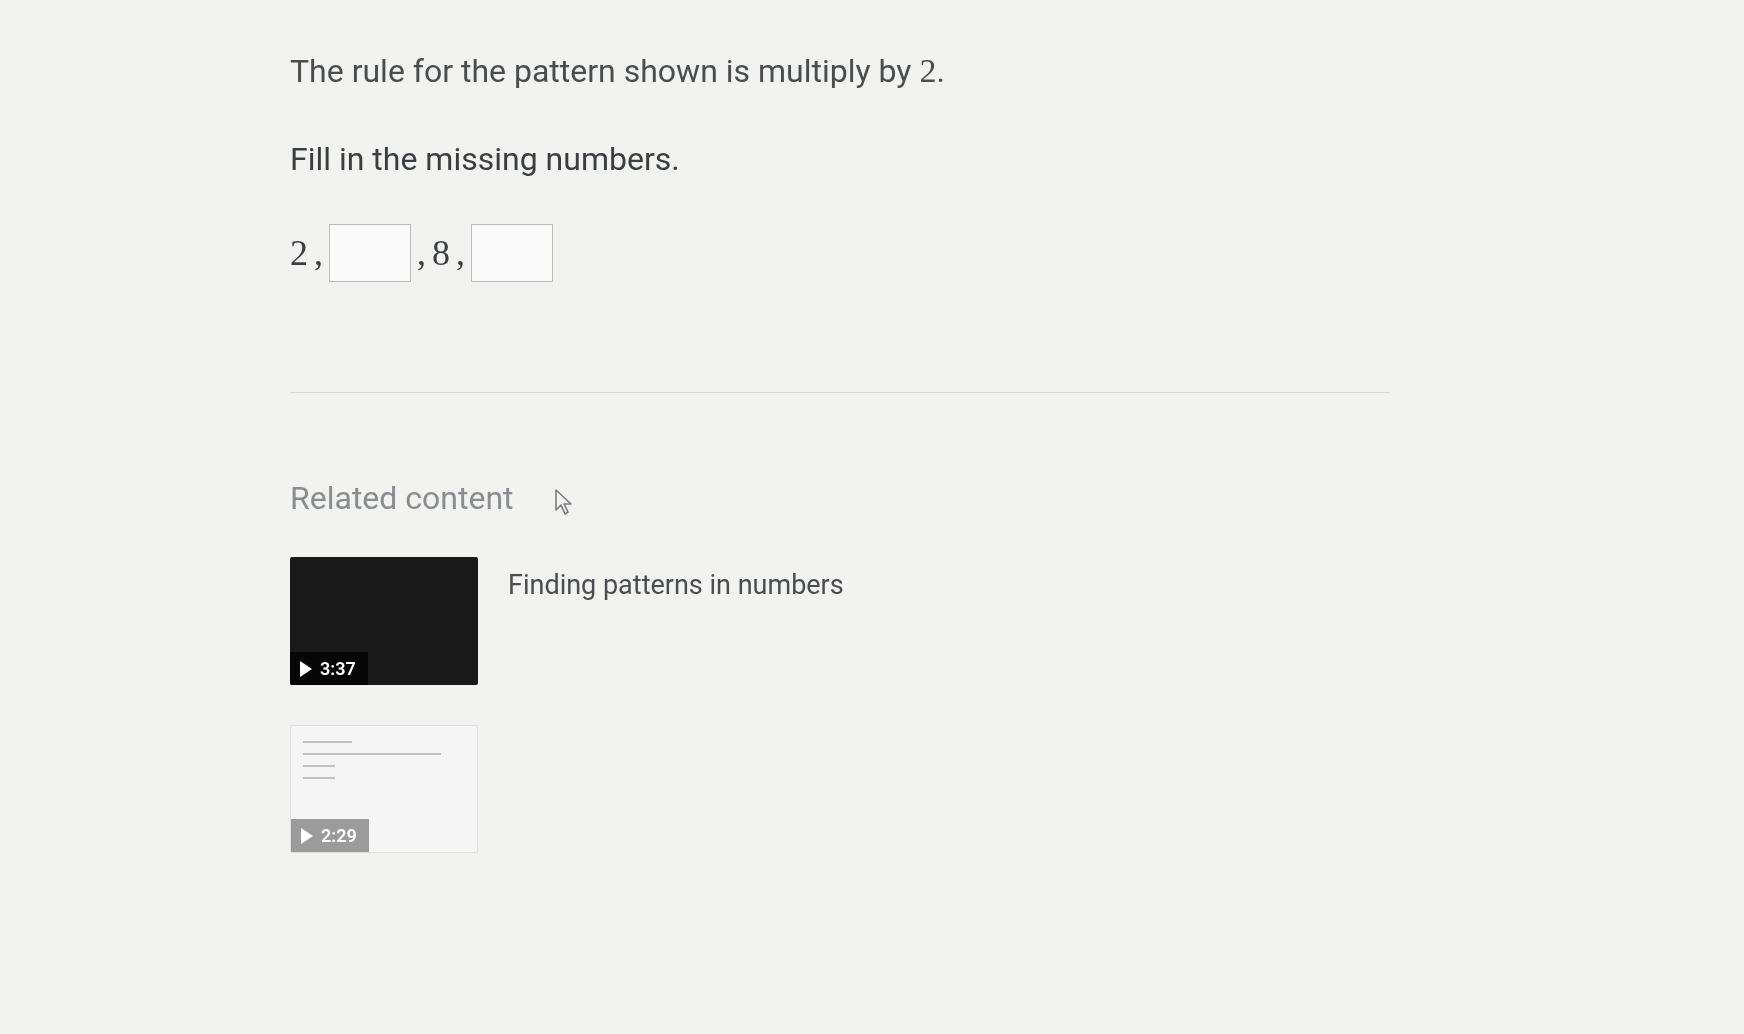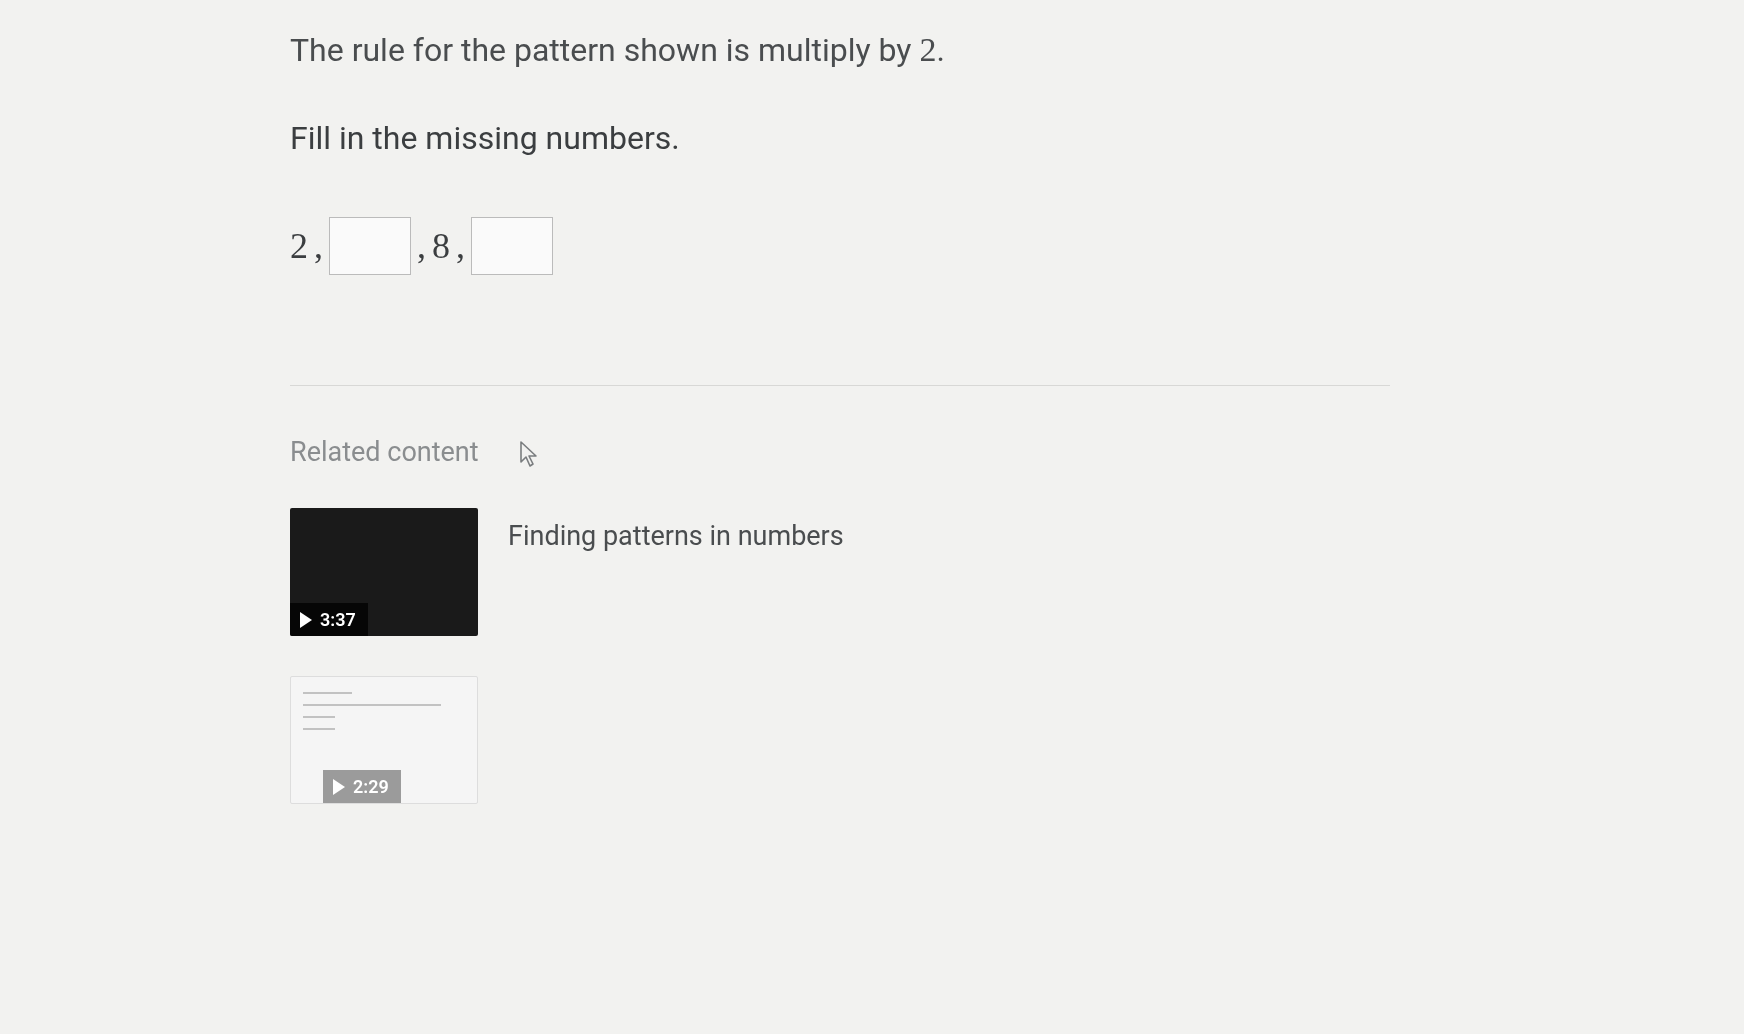--- a/index.html
+++ b/index.html
@@ -9,37 +9,37 @@
     }
     body {
       font-family: -apple-system, BlinkMacSystemFont, "Segoe UI", Roboto, "Helvetica Neue", Arial, sans-serif;
       background: #f2f2f0;
       width: 1744px;
       height: 1034px;
       position: relative;
       color: #3b3e40;
     }
     .content {
-      padding: 31px 0 0 290px;
+      padding: 52px 0 0 290px;
       max-width: 1200px;
     }
     .question-line1 {
       font-size: 32px;
       color: #4a4d4f;
       margin-bottom: 50px;
       font-weight: 400;
     }
     .question-line1 .math-num {
       font-family: Georgia, "Times New Roman", serif;
       font-size: 34px;
     }
     .question-line2 {
       font-size: 32px;
       color: #3b3e40;
-      margin-bottom: 60px;
+      margin-bottom: 46px;
       font-weight: 400;
     }
     .sequence {
       display: flex;
       align-items: center;
       font-family: Georgia, "Times New Roman", serif;
       font-size: 36px;
       color: #3b3e40;
       gap: 6px;
       margin-bottom: 110px;
@@ -53,25 +53,26 @@
       text-align: center;
       font-family: inherit;
     }
     .divider {
       border: none;
       border-top: 1px solid #d8d8d6;
       margin-bottom: 50px;
       width: 1100px;
     }
     .related-heading {
-      font-size: 27px;
+      font-size: 32px;
       color: #8a8d8f;
       font-weight: 400;
       margin-bottom: 40px;
       display: inline-block;
+      margin-top: 36px;
     }
     .cursor-icon {
       display: inline-block;
       vertical-align: middle;
       margin-left: 35px;
     }
     .related-item {
       display: flex;
       align-items: flex-start;
       gap: 30px;
@@ -115,21 +116,20 @@
       color: #fff;
       font-size: 18px;
       font-weight: 600;
       padding: 6px 12px 6px 10px;
       display: flex;
       align-items: center;
       gap: 8px;
     }
     .thumb.light .time-badge {
       background: rgba(80,80,80,0.55);
-      margin-left: 32px;
     }
     .play-triangle {
       width: 0;
       height: 0;
       border-left: 12px solid #fff;
       border-top: 8px solid transparent;
       border-bottom: 8px solid transparent;
     }
     .related-title {
       font-size: 27px;

